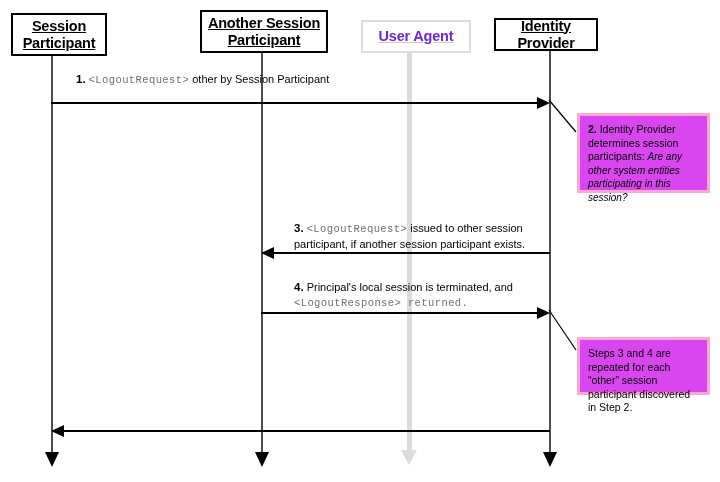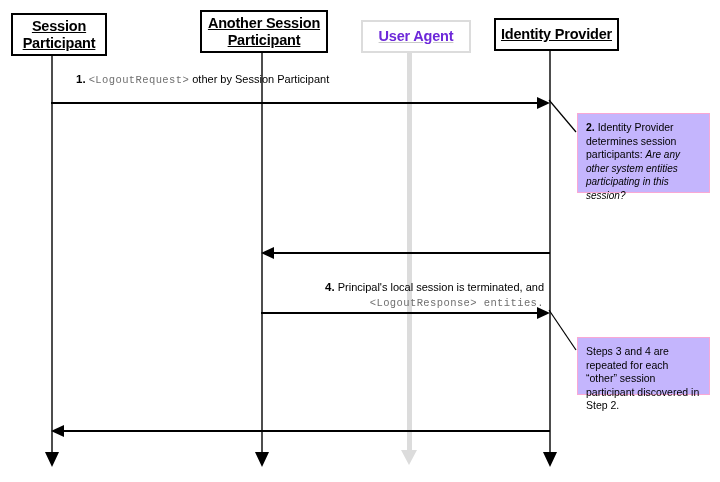--- a/index.html
+++ b/index.html
@@ -113,22 +113,22 @@
     font-size: 10.5px;
     color: #707070;
     letter-spacing: 0.4px;
     margin-top: 31px;
   }
 
   
   .note {
     position: absolute;
     box-sizing: border-box;
-    border: 1px solid #f9a8d4;
-    background: #c4b5fd;
+    border: 3px solid #f9a8d4;
+    background: #d946ef;
     padding: 7px 7px 6px 8px;
     font-size: 10.5px;
     line-height: 13.5px;
     color: #000000;
     z-index: 6;
   }
   .note b { font-weight: bold; }
   .note i { font-style: italic; font-size: 10px; }
 
   .connector {
@@ -163,46 +163,50 @@
   </div>
 
   <div class="actor-box" style="left:200px; top:10px; width:128px; height:43px;">
     <span class="actor-label">Another Session Participant</span>
   </div>
 
   <div class="actor-box inactive" style="left:361px; top:20px; width:110px; height:33px;">
     <span class="actor-label">User Agent</span>
   </div>
 
-  <div class="actor-box" style="left:494px; top:18px; width:125px; height:33px;justify-content:center;">
+  <div class="actor-box" style="left:494px; top:18px; width:104px; height:33px;justify-content:center;">
     <span class="actor-label">Identity Provider</span>
   </div>
 
   <div class="msg-label" style="left:76px; top:72px; width:320px;">
     <b>1.</b>
     <span class="mono">&lt;LogoutRequest&gt;</span><span> other by Session Participant</span>
   </div>
   <div class="msg-line" style="left:51px; top:102px; width:487px;"></div>
   <div class="msg-head right" style="left:537px; top:97px;"></div>
 
   <svg class="connector" style="left:548px; top:100px; width:36px; height:36px;" width="36" height="36">
     <line x1="1" y1="0" x2="28" y2="32"></line>
   </svg>
 
   <div class="note" style="left:577px; top:113px; width:133px; height:80px;">
     <b>2.</b><span> Identity Provider determines session participants: </span><i>Are any other system entities participating in this session?</i>
   </div>
 
+  <div class="msg-label" style="left:294px; top:221px; width:250px;">
+    <b>3.</b>
+    <span class="mono">&lt;LogoutRequest&gt;</span><span> issued to other session participant, if another session participant exists.</span>
+  </div>
   <div class="msg-line" style="left:274px; top:252px; width:276px;"></div>
   <div class="msg-head left" style="left:261px; top:247px;"></div>
 
-  <div class="msg-label" style="left:294px; top:280px; width:250px;text-align:right;">
+  <div class="msg-label" style="left:294px; top:280px; width:250px;">
     <b>4.</b>
     <span>Principal's local session is terminated, and</span><br>
-    <span class="mono">&lt;LogoutResponse&gt;</span><span class="mono"> entities.</span>
+    <span class="mono">&lt;LogoutResponse&gt;</span><span class="mono"> returned.</span>
   </div>
   <div class="msg-line" style="left:261px; top:312px; width:276px;"></div>
   <div class="msg-head right" style="left:537px; top:307px;"></div>
 
   <svg class="connector" style="left:548px; top:310px; width:36px; height:44px;" width="36" height="44">
     <line x1="1" y1="0" x2="28" y2="40"></line>
   </svg>
 
   <div class="note" style="left:577px; top:337px; width:133px; height:58px;">
     <span>Steps 3 and 4 are repeated for each “other” session participant discovered in Step 2.</span>

